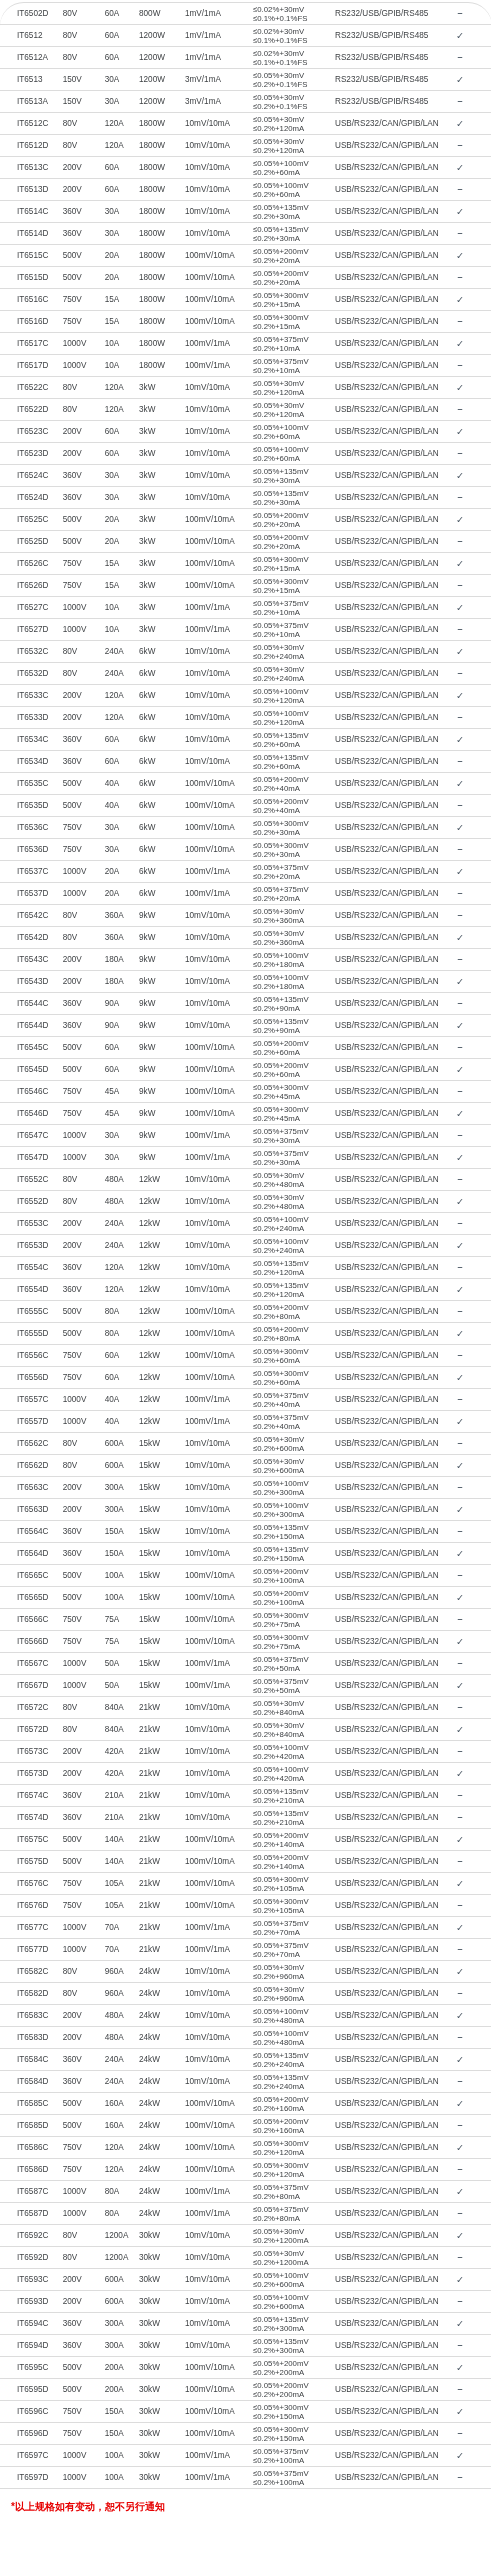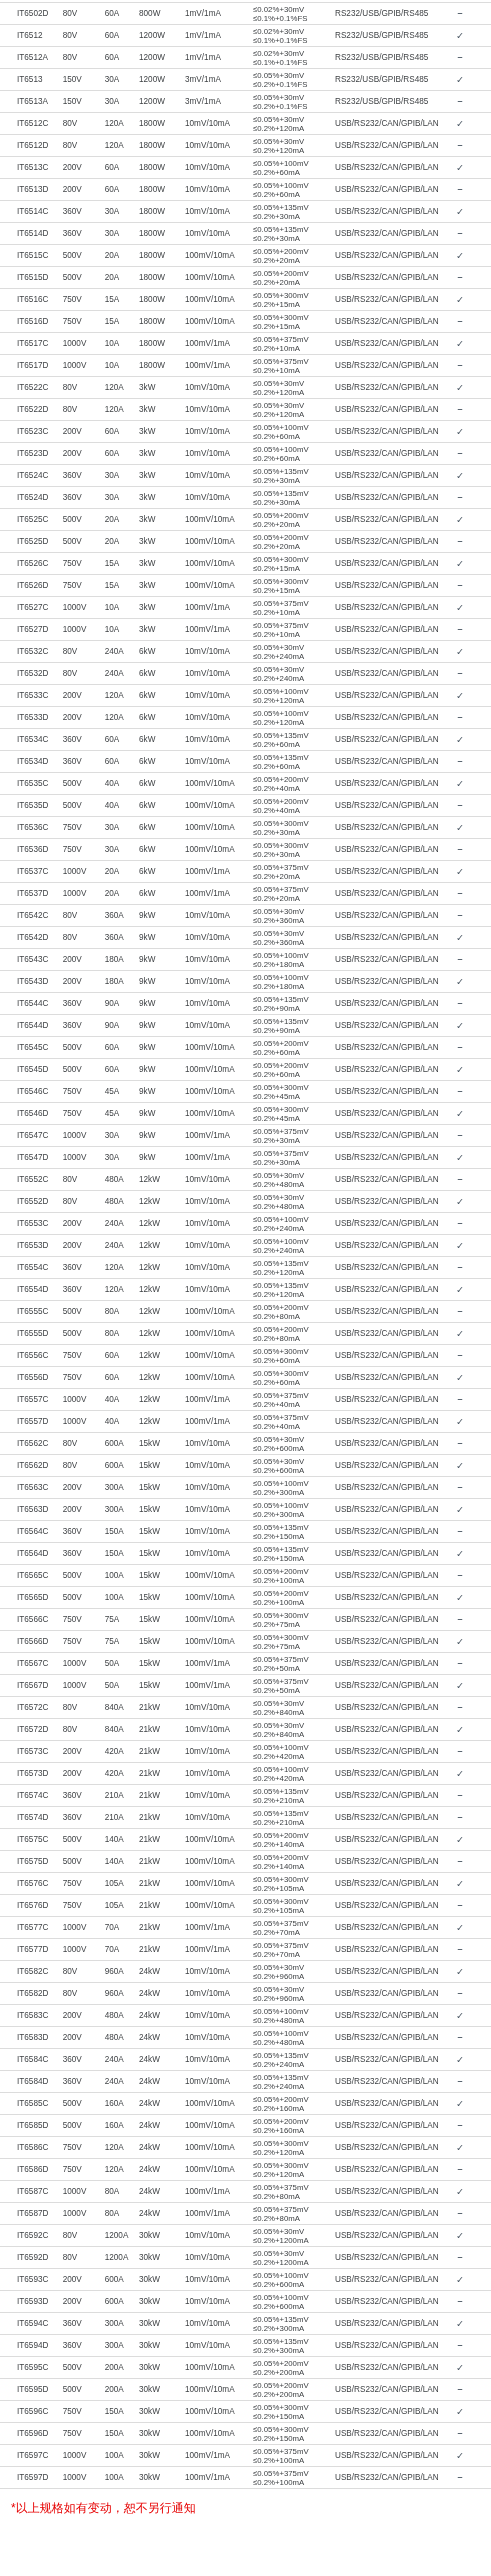--- a/index.html
+++ b/index.html
@@ -11,20 +11,21 @@
   }
   html,body{margin:0;padding:0;}
   body{
     width:492px;height:2576px;background:var(--bg);
     font-family:"Liberation Sans","DejaVu Sans",sans-serif;
     color:var(--text);
   }
   .spec-table{
     margin-top:2.2px;
     border-top:0.7px solid var(--line);
+    border-radius:24px;
   }
   .row{
     display:grid;
     grid-template-columns:56px 45px 35px 46px 68px 82px 107px 42px;
     height:22px;
     box-sizing:border-box;
     border-bottom:0.7px solid var(--line);
     align-items:center;
     font-size:8.2px;
     color:var(--text);
@@ -36,22 +37,22 @@
   .cell.accuracy{
     display:flex;flex-direction:column;justify-content:center;
     font-size:7.8px;line-height:9px;
   }
   .cell.mark{text-align:center;padding-left:0;}
   .check{color:var(--mark);font-size:9.7px;line-height:1;}
   .dash{color:var(--mark);font-weight:700;font-size:9px;line-height:1;}
   .footnote{
     margin:10.4px 0 0 11px;
     color:var(--footnote);
-    font-size:12px;
-    font-weight:400;
+    font-size:10px;
+    font-weight:700;
   }
 </style>
 </head>
 <body>
 
 <div class="spec-table" id="spec-table">
     <div class="row">
     <div class="cell model">IT6502D</div>
     <div class="cell voltage">80V</div>
     <div class="cell current">60A</div>

